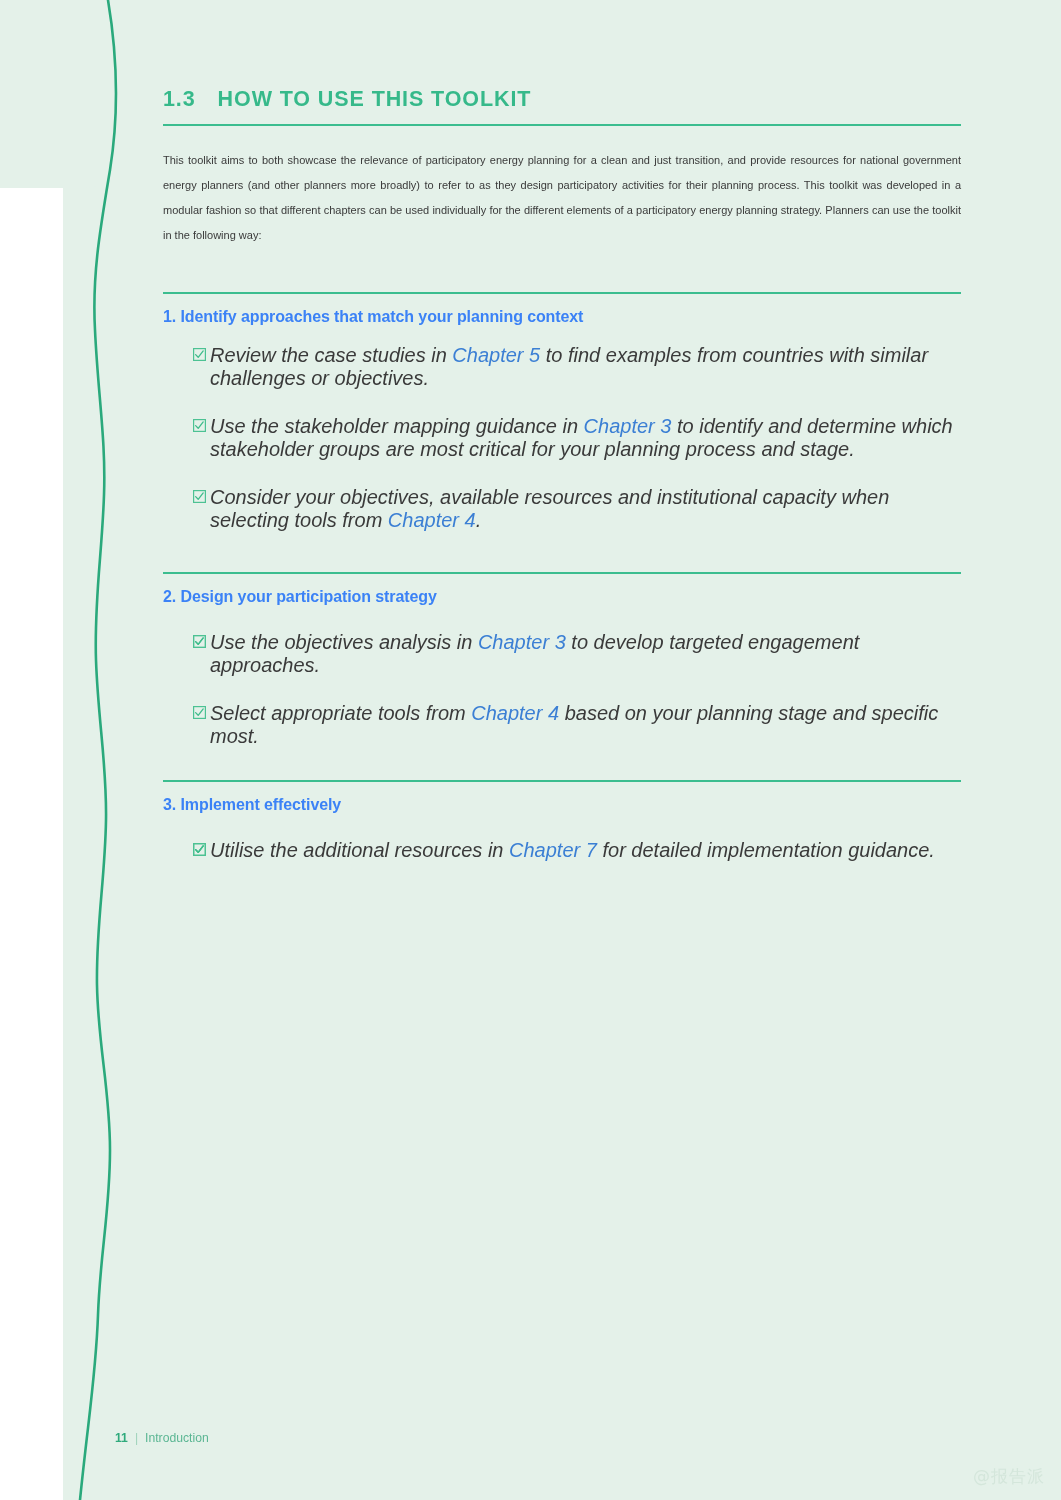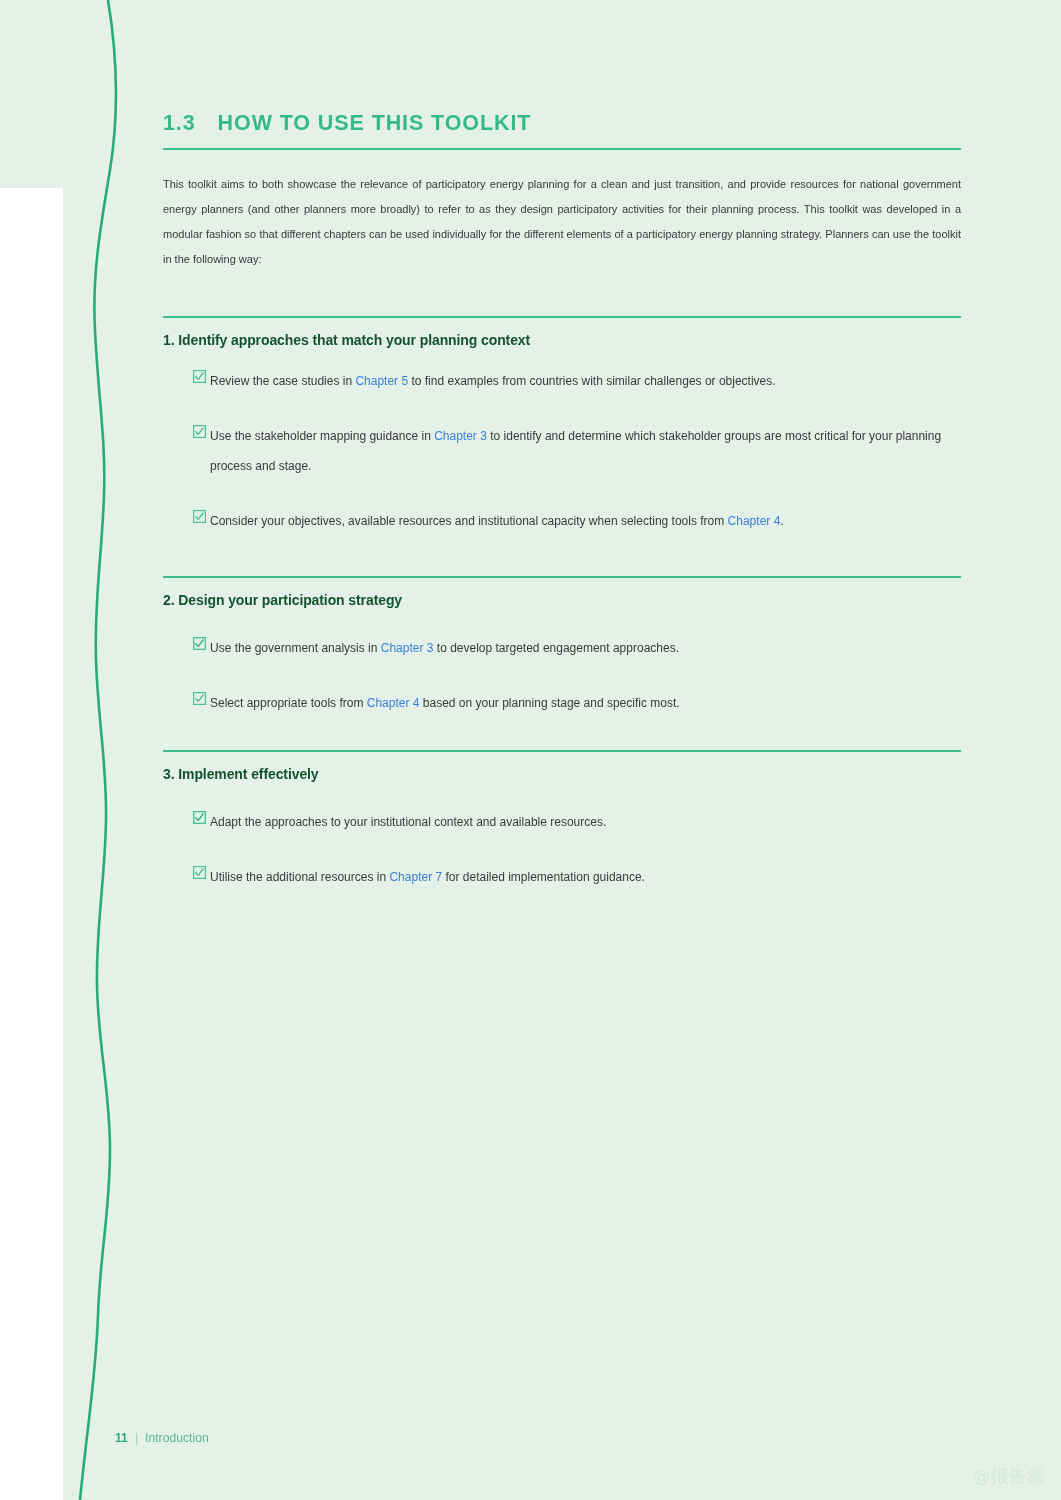--- a/index.html
+++ b/index.html
@@ -64,21 +64,21 @@
   
   .content {
     position: absolute;
     left: 163px;
     top: 0;
     width: 798px;
     z-index: 2;
   }
 
   .section-title {
-    margin-top: 112px;
+    margin-top: 88px;
     color: #36b98a;
     font-size: 21.5px;
     font-weight: bold;
     letter-spacing: 0.9px;
     line-height: 1.1;
     display: flex;
     align-items: baseline;
   }
   .section-title .num { margin-right: 22px; }
 
@@ -100,35 +100,36 @@
 
   
   .block { margin-top: 34px; }
   .block-rule {
     height: 2px;
     background: #3bbd8f;
     width: 798px;
   }
   .block-heading {
     margin-top: 14px;
-    color: #14532d;
-    font-size: 14px;
+    color: #3b82f6;
+    font-size: 16px;
     font-weight: bold;
     letter-spacing: -0.1px;
   }
 
   .bullets { margin-top: 18px; }
 
   .bullet {
     position: relative;
     padding-left: 47px;
     margin-bottom: 25px;
-    font-size: 12px;
-    line-height: 30px;
+    font-size: 20px;
+    line-height: 23px;
     color: #3a3a3a;
+    font-style: italic;
   }
   .bullet:last-child { margin-bottom: 0; }
 
   .cbox {
     position: absolute;
     left: 30px;
     top: 4px;
     width: 13px;
     height: 13px;
   }
@@ -249,21 +250,21 @@
     </span>
   </div>
 
   <div class="bullet">
     <span class="cbox">
       <svg width="13" height="13" viewBox="0 0 13 13">
         <rect x="0.6" y="0.6" width="11.8" height="11.8" fill="none" stroke="#4cc293" stroke-width="1.2"></rect>
         <path d="M 2.6 6.6 L 5.2 9.3 L 10.2 2.9" fill="none" stroke="#3fbc8b" stroke-width="1.3" stroke-linecap="round" stroke-linejoin="round"></path>
       </svg>
     </span>
-    <span class="bullet-text"><span>Use the government analysis in </span><span class="chapter-link">Chapter 3</span><span> to develop targeted engagement approaches.</span></span>
+    <span class="bullet-text"><span>Use the objectives analysis in </span><span class="chapter-link">Chapter 3</span><span> to develop targeted engagement approaches.</span></span>
   </div>
 
   <div class="bullet">
     <span class="cbox">
       <svg width="13" height="13" viewBox="0 0 13 13">
         <rect x="0.6" y="0.6" width="11.8" height="11.8" fill="none" stroke="#4cc293" stroke-width="1.2"></rect>
         <path d="M 2.6 6.6 L 5.2 9.3 L 10.2 2.9" fill="none" stroke="#3fbc8b" stroke-width="1.3" stroke-linecap="round" stroke-linejoin="round"></path>
       </svg>
     </span>
     <span class="bullet-text"><span>Select appropriate tools from </span><span class="chapter-link">Chapter 4</span><span> based on your planning stage and specific most.</span></span>
@@ -284,21 +285,20 @@
     </span>
   </div>
 
   <div class="bullet">
     <span class="cbox">
       <svg width="13" height="13" viewBox="0 0 13 13">
         <rect x="0.6" y="0.6" width="11.8" height="11.8" fill="none" stroke="#4cc293" stroke-width="1.2"></rect>
         <path d="M 2.6 6.6 L 5.2 9.3 L 10.2 2.9" fill="none" stroke="#3fbc8b" stroke-width="1.3" stroke-linecap="round" stroke-linejoin="round"></path>
       </svg>
     </span>
-    <span class="bullet-text"><span>Adapt the approaches to your institutional context and available resources.</span></span>
   </div>
 
   <div class="bullet">
     <span class="cbox">
       <svg width="13" height="13" viewBox="0 0 13 13">
         <rect x="0.6" y="0.6" width="11.8" height="11.8" fill="none" stroke="#4cc293" stroke-width="1.2"></rect>
         <path d="M 2.6 6.6 L 5.2 9.3 L 10.2 2.9" fill="none" stroke="#3fbc8b" stroke-width="1.3" stroke-linecap="round" stroke-linejoin="round"></path>
       </svg>
     </span>
     <span class="bullet-text"><span>Utilise the additional resources in </span><span class="chapter-link">Chapter 7</span><span> for detailed implementation guidance.</span></span>

